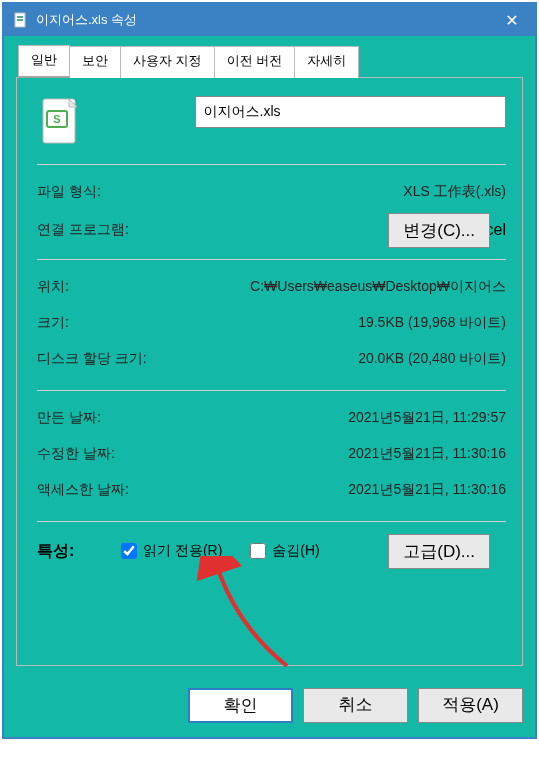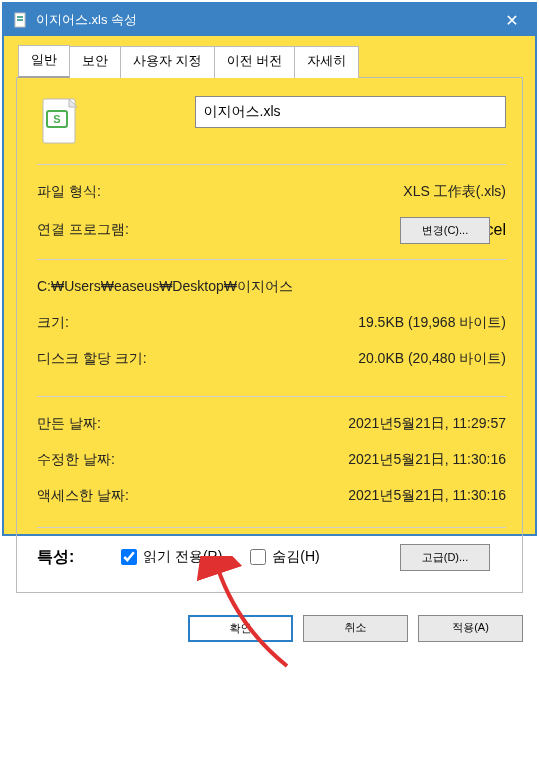--- a/index.html
+++ b/index.html
@@ -1,25 +1,25 @@
 <!DOCTYPE html>
 <html><head>
 <meta charset="utf-8">
 <style>
 * { box-sizing: border-box; font-family: "Malgun Gothic", "Segoe UI", sans-serif; }
 body { margin: 0; background: #fff; width: 539px; height: 766px; }
 
 .window {
   border: 2px solid #3a82c4;
   width: 535px;
-  height: 534px;
+  height: 737px;
   margin: 2px;
   display: flex;
   flex-direction: column;
-  background: #fde047;
+  background: #14b8a6;
 }
 
 .titlebar {
   background: #3a82c4;
   color: #fff;
   height: 32px;
   display: flex;
   align-items: center;
   padding: 0 0 0 8px;
   font-size: 13px;
@@ -119,21 +119,21 @@
 
 .assoc-row {
   display: flex;
   align-items: center;
 }
 .excel-icon { width: 22px; height: 22px; margin-right: 10px; display: flex; align-items: center; justify-content: center; }
 .btn {
   border: 1px solid #888;
   background: #e9e9e9;
   padding: 5px 14px;
-  font-size: 11px;
+  font-size: 17px;
   cursor: pointer;
   min-width: 90px;
   text-align: center;
 }
 .change-btn-wrap { position: absolute; right: 16px; }
 
 .attrs-row {
   display: flex;
   align-items: center;
 }
@@ -219,29 +219,30 @@
           <span>Excel</span>
         </div>
         <div class="change-btn-wrap">
           <div class="btn"><span>변경(C)...</span></div>
         </div>
       </div>
 
       <hr class="sep">
 
       <div class="row">
+        <div class="label">위치:</div>
         <div class="value">C:₩Users₩easeus₩Desktop₩이지어스</div>
       </div>
 
       <div class="row">
         <div class="label">크기:</div>
         <div class="value">19.5KB (19,968 바이트)</div>
       </div>
 
-      <div class="row" style="margin-bottom:28px;gap:48px;">
+      <div class="row" style="margin-bottom:22px;gap:48px;">
         <div class="label">디스크 할당 크기:</div>
         <div class="value">20.0KB (20,480 바이트)</div>
       </div>
 
       <hr class="sep">
 
       <div class="row">
         <div class="label">만든 날짜:</div>
         <div class="value">2021년5월21日, 11:29:57</div>
       </div>

